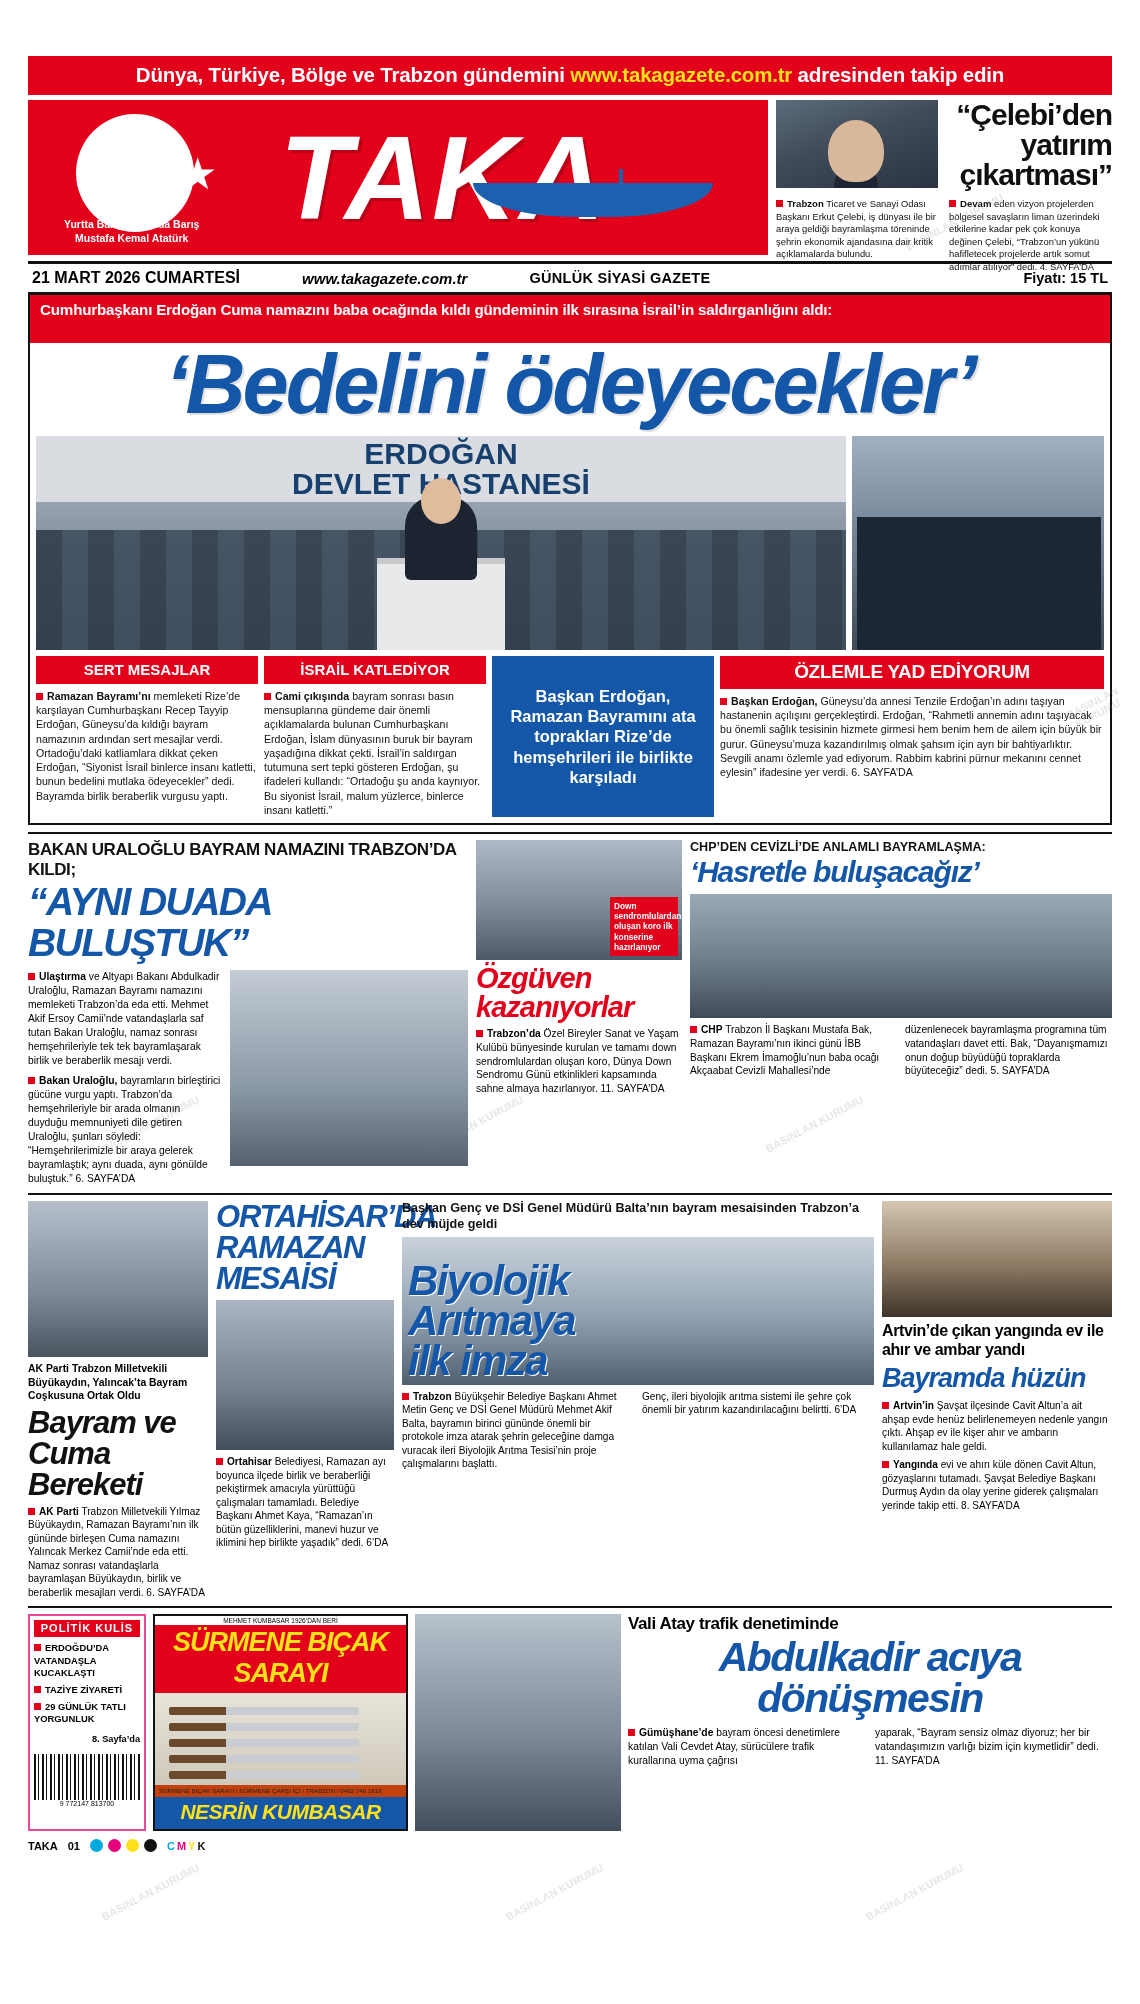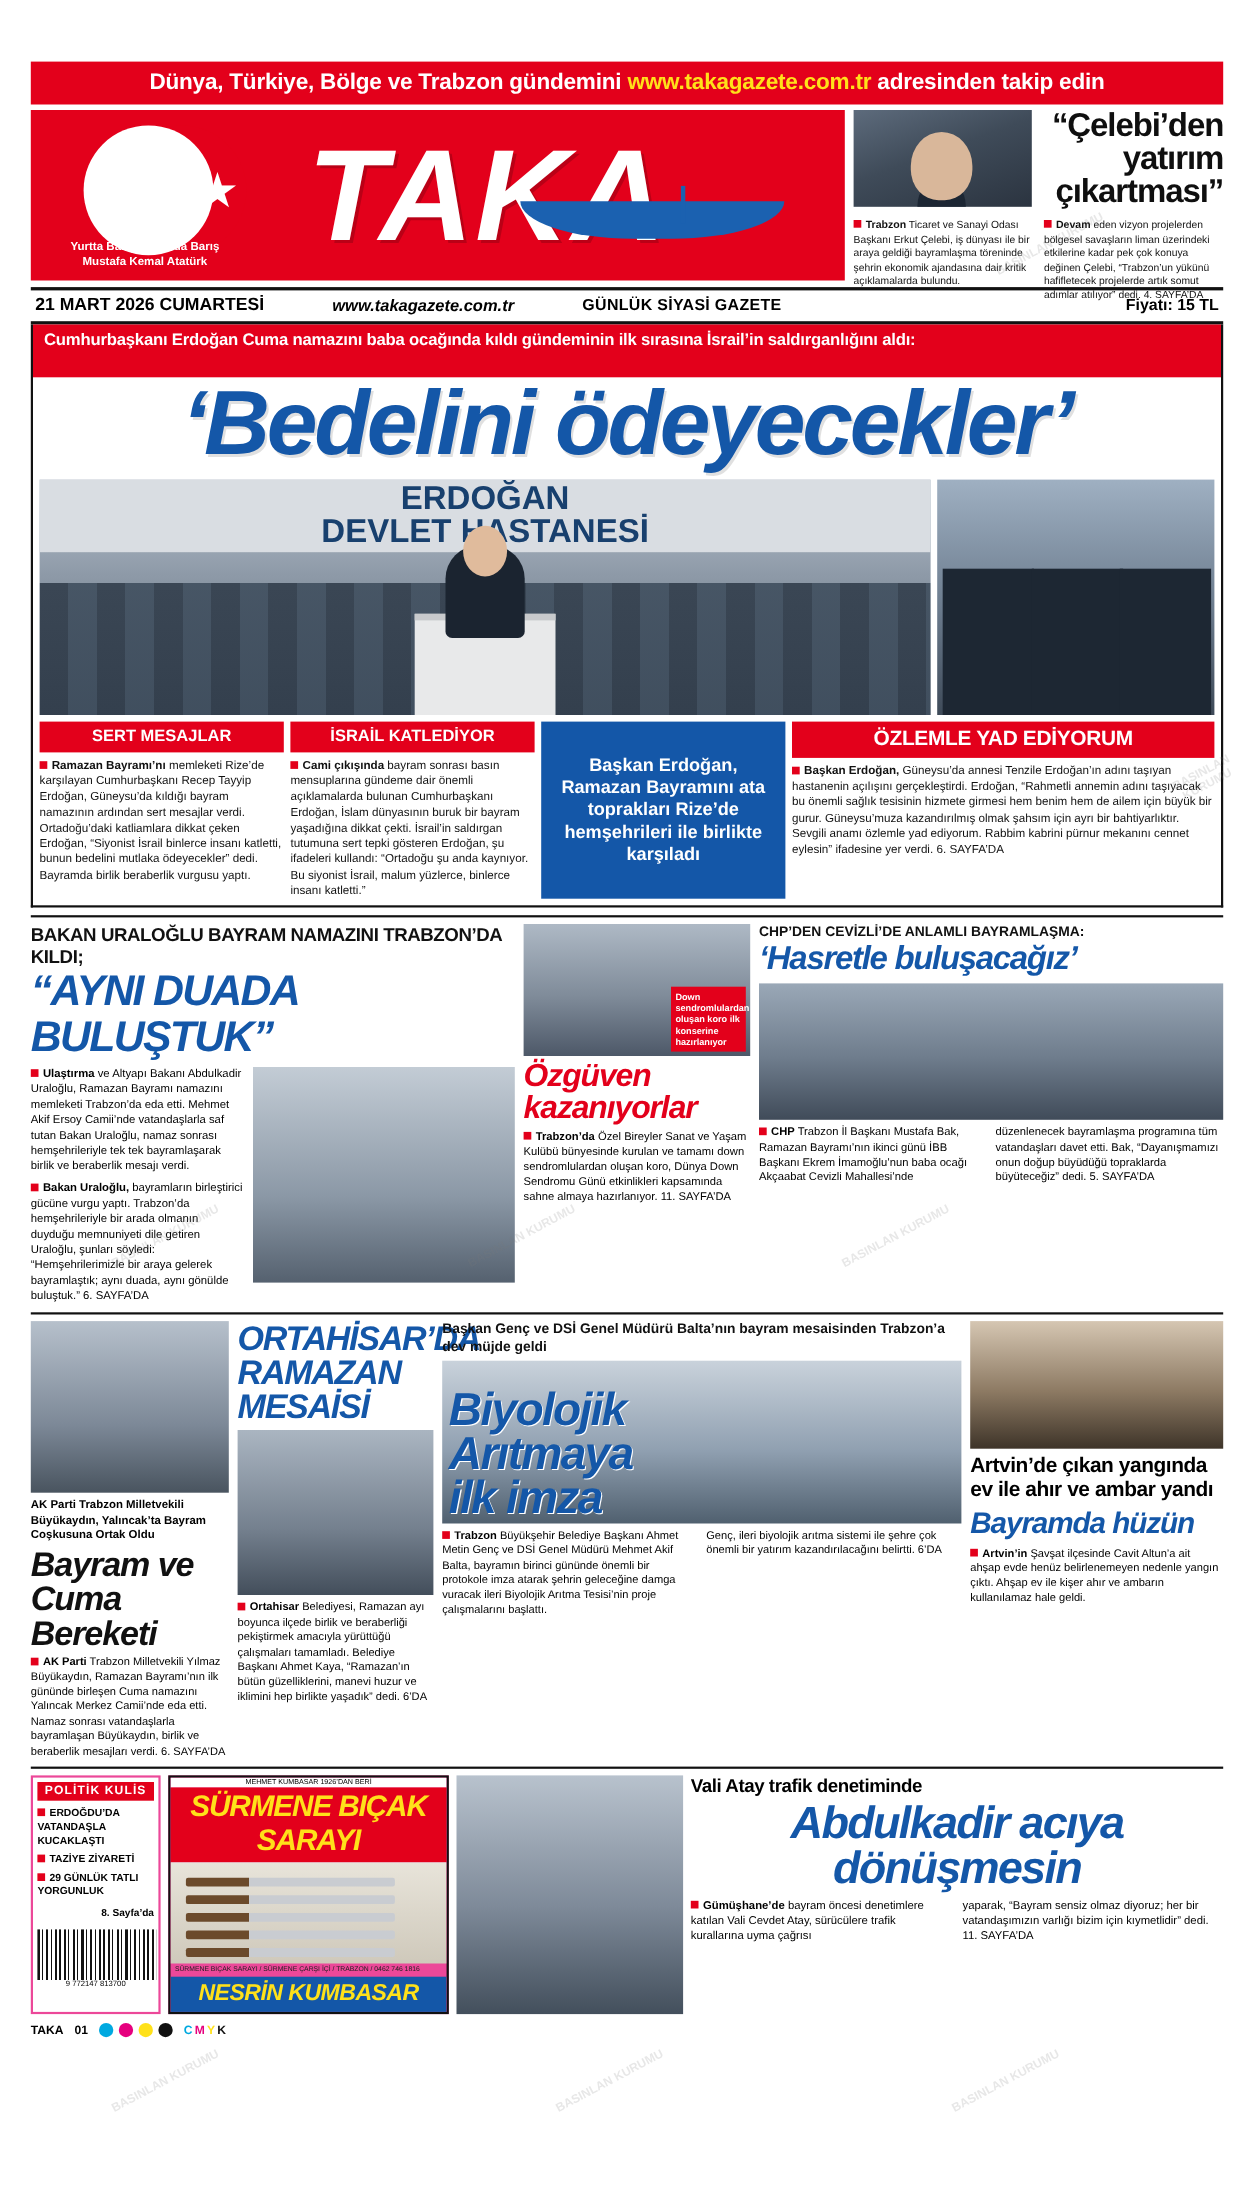--- a/index.html
+++ b/index.html
@@ -215,38 +215,38 @@
   .s3c-photo { height: 148px; margin-top: 4px; background: linear-gradient(180deg,#c9d2db 0%,#90a0b1 55%,#50606f 100%); position:relative;}
   .s3c-head {
     position:absolute; left: 6px; bottom: 4px;
     font-weight: bold; font-style: italic; font-size: 42px; color: #1457a8;
     line-height: .95; letter-spacing: -1.6px; text-shadow: 1px 1px 0 #fff;
   }
   .s3c-body { display: flex; gap: 8px; margin-top: 5px; font-size: 10.1px; line-height: 1.34; }
   .s3c-body > div { flex: 1; }
   .s3d { width: 230px; }
   .s3d-photo { height: 116px; background: linear-gradient(180deg,#d5c6b2 0%,#8d7a63 55%,#3e3429 100%); }
-  .s3d-kicker { font-weight: bold; font-size: 19px; line-height: 1.15; margin-top: 5px; letter-spacing:-.4px;}
+  .s3d-kicker { font-weight: bold; font-size: 16px; line-height: 1.15; margin-top: 5px; letter-spacing:-.4px;}
   .s3d-head { font-weight: bold; font-style: italic; font-size: 27px; color:#1457a8; margin: 4px 0 5px; letter-spacing:-1px;}
   .s3d-text { font-size: 10.1px; line-height: 1.34; }
 
   
   .sec4 { display: flex; gap: 7px; margin-top: 7px; border-top: 2px solid #111; padding-top: 6px; }
   .politik { width: 118px; border: 2px solid #ec4899; padding: 4px; }
   .politik-tag {
     background: #e3001b; color: #fff; font-weight: bold; font-size: 11px; text-align:center;
     padding: 2px 0 3px; letter-spacing: 1px;
   }
   .politik li { list-style: none; font-size: 9.4px; font-weight: bold; line-height: 1.3; margin-top: 5px; }
   .politik .author { font-size: 9.2px; font-weight: bold; text-align: right; margin-top: 8px; }
   .barcode { margin-top: 10px; height: 46px; width: 108px;
     background: repeating-linear-gradient(90deg,#111 0 2px,#fff 2px 4px, #111 4px 5px, #fff 5px 8px);}
   .barcode-num { font-size: 7px; text-align:center; }
   .ad {
-    width: 255px; border: 2px solid #111; background: #ec4899; position: relative; overflow:hidden;
+    width: 255px; border: 2px solid #111; background: #c2410c; position: relative; overflow:hidden;
   }
   .ad-top { background:#fff; font-size:6.5px; text-align:center; padding:1px;}
   .ad-title {
     background:#e3001b; color:#ffe11a; font-weight:bold; font-style:italic; font-size:27px;
     text-align:center; letter-spacing:-1px; padding:2px 0 4px;
   }
   .ad-knives { height: 92px; background: linear-gradient(180deg,#e8e4da 0%,#cfc9bb 100%); position:relative;}
   .knife { position:absolute; height:8px; background:linear-gradient(90deg,#6b4a2b 0 30%,#c9ccd1 30% 100%); border-radius:2px;}
   .ad-bottom {
     background:#1457a8; color:#ffe11a; font-weight:bold; font-style:italic; font-size:21px;
@@ -443,20 +443,21 @@
         <div>Genç, ileri biyolojik arıtma sistemi ile şehre çok önemli bir yatırım kazandırılacağını belirtti. 6’DA</div>
       </div>
     </div>
 
     <div class="s3d">
       <div class="s3d-photo"></div>
       <div class="s3d-kicker">Artvin’de çıkan yangında ev ile ahır ve ambar yandı</div>
       <div class="s3d-head">Bayramda hüzün</div>
       <div class="s3d-text">
         <div><span class="sq"></span><b>Artvin’in</b><span> Şavşat ilçesinde Cavit Altun’a ait ahşap evde henüz belirlenemeyen nedenle yangın çıktı. Ahşap ev ile kişer ahır ve ambarın kullanılamaz hale geldi.</span></div>
+        <div style="margin-top:5px;"><span class="sq"></span><b>Yangında</b><span> evi ve ahırı küle dönen Cavit Altun, gözyaşlarını tutamadı. Şavşat Belediye Başkanı Durmuş Aydın da olay yerine giderek çalışmaları yerinde takip etti. 8. SAYFA’DA</span></div>
       </div>
     </div>
   </div>
 
   <div class="sec4">
     <div class="politik">
       <div class="politik-tag">POLİTİK KULİS</div>
       <ul>
         <li><span class="sq"></span><span>ERDOĞDU’DA VATANDAŞLA KUCAKLAŞTI</span></li>
         <li><span class="sq"></span><span>TAZİYE ZİYARETİ</span></li>

